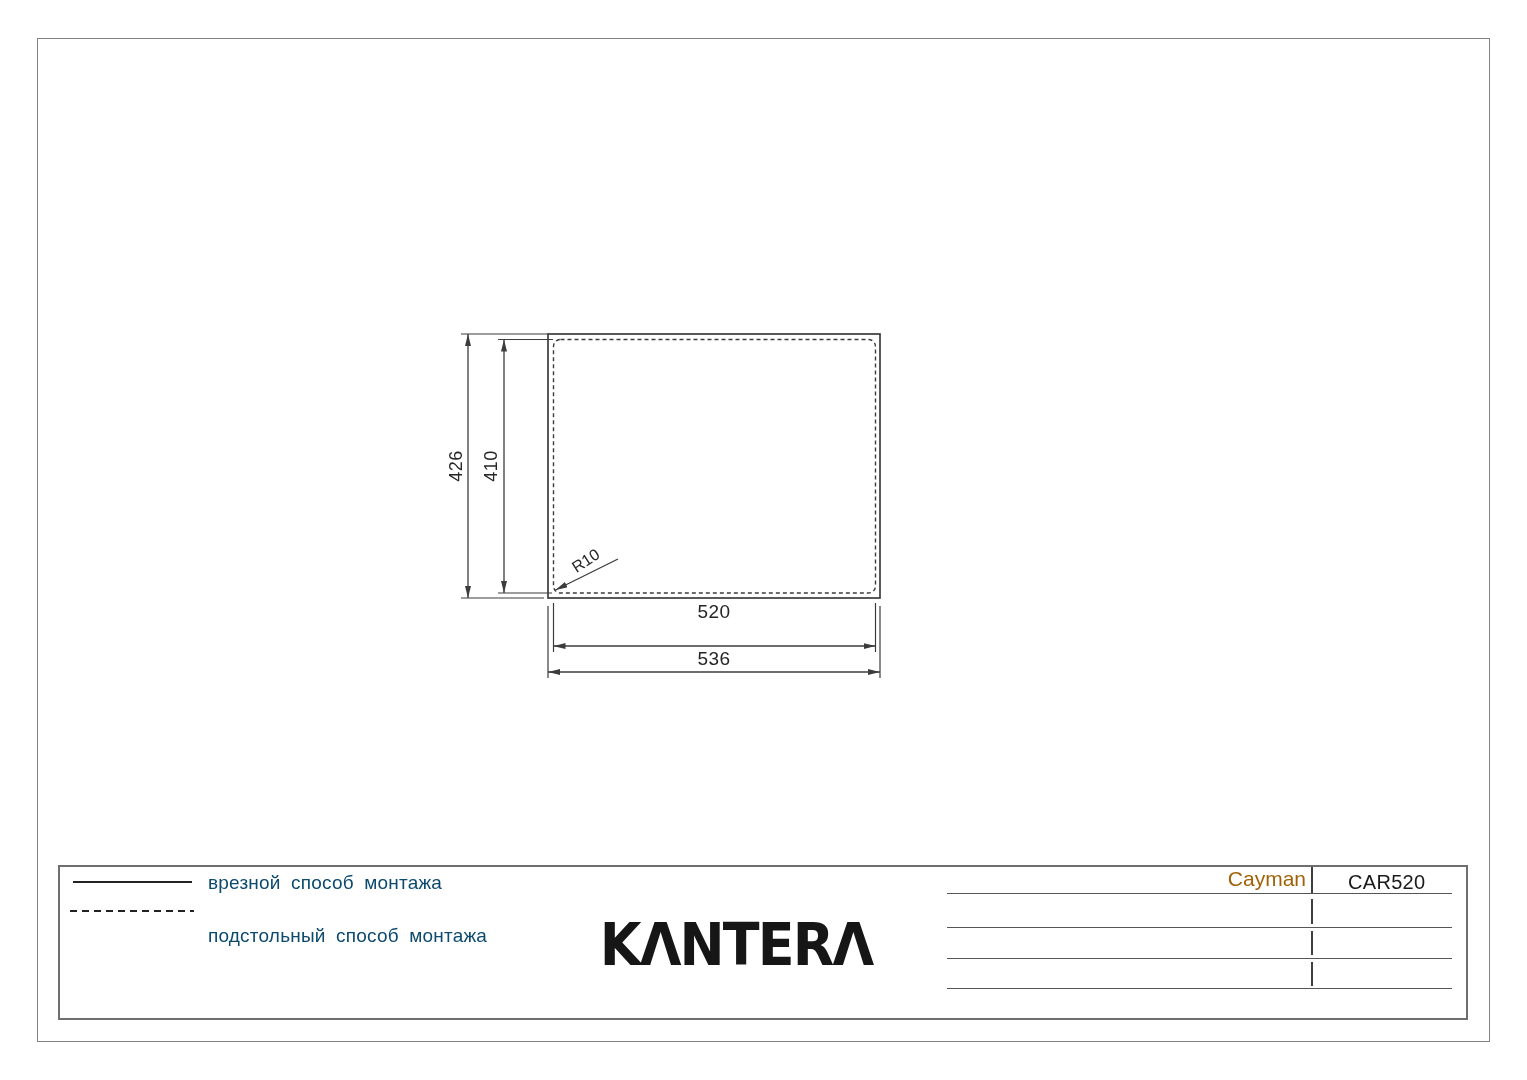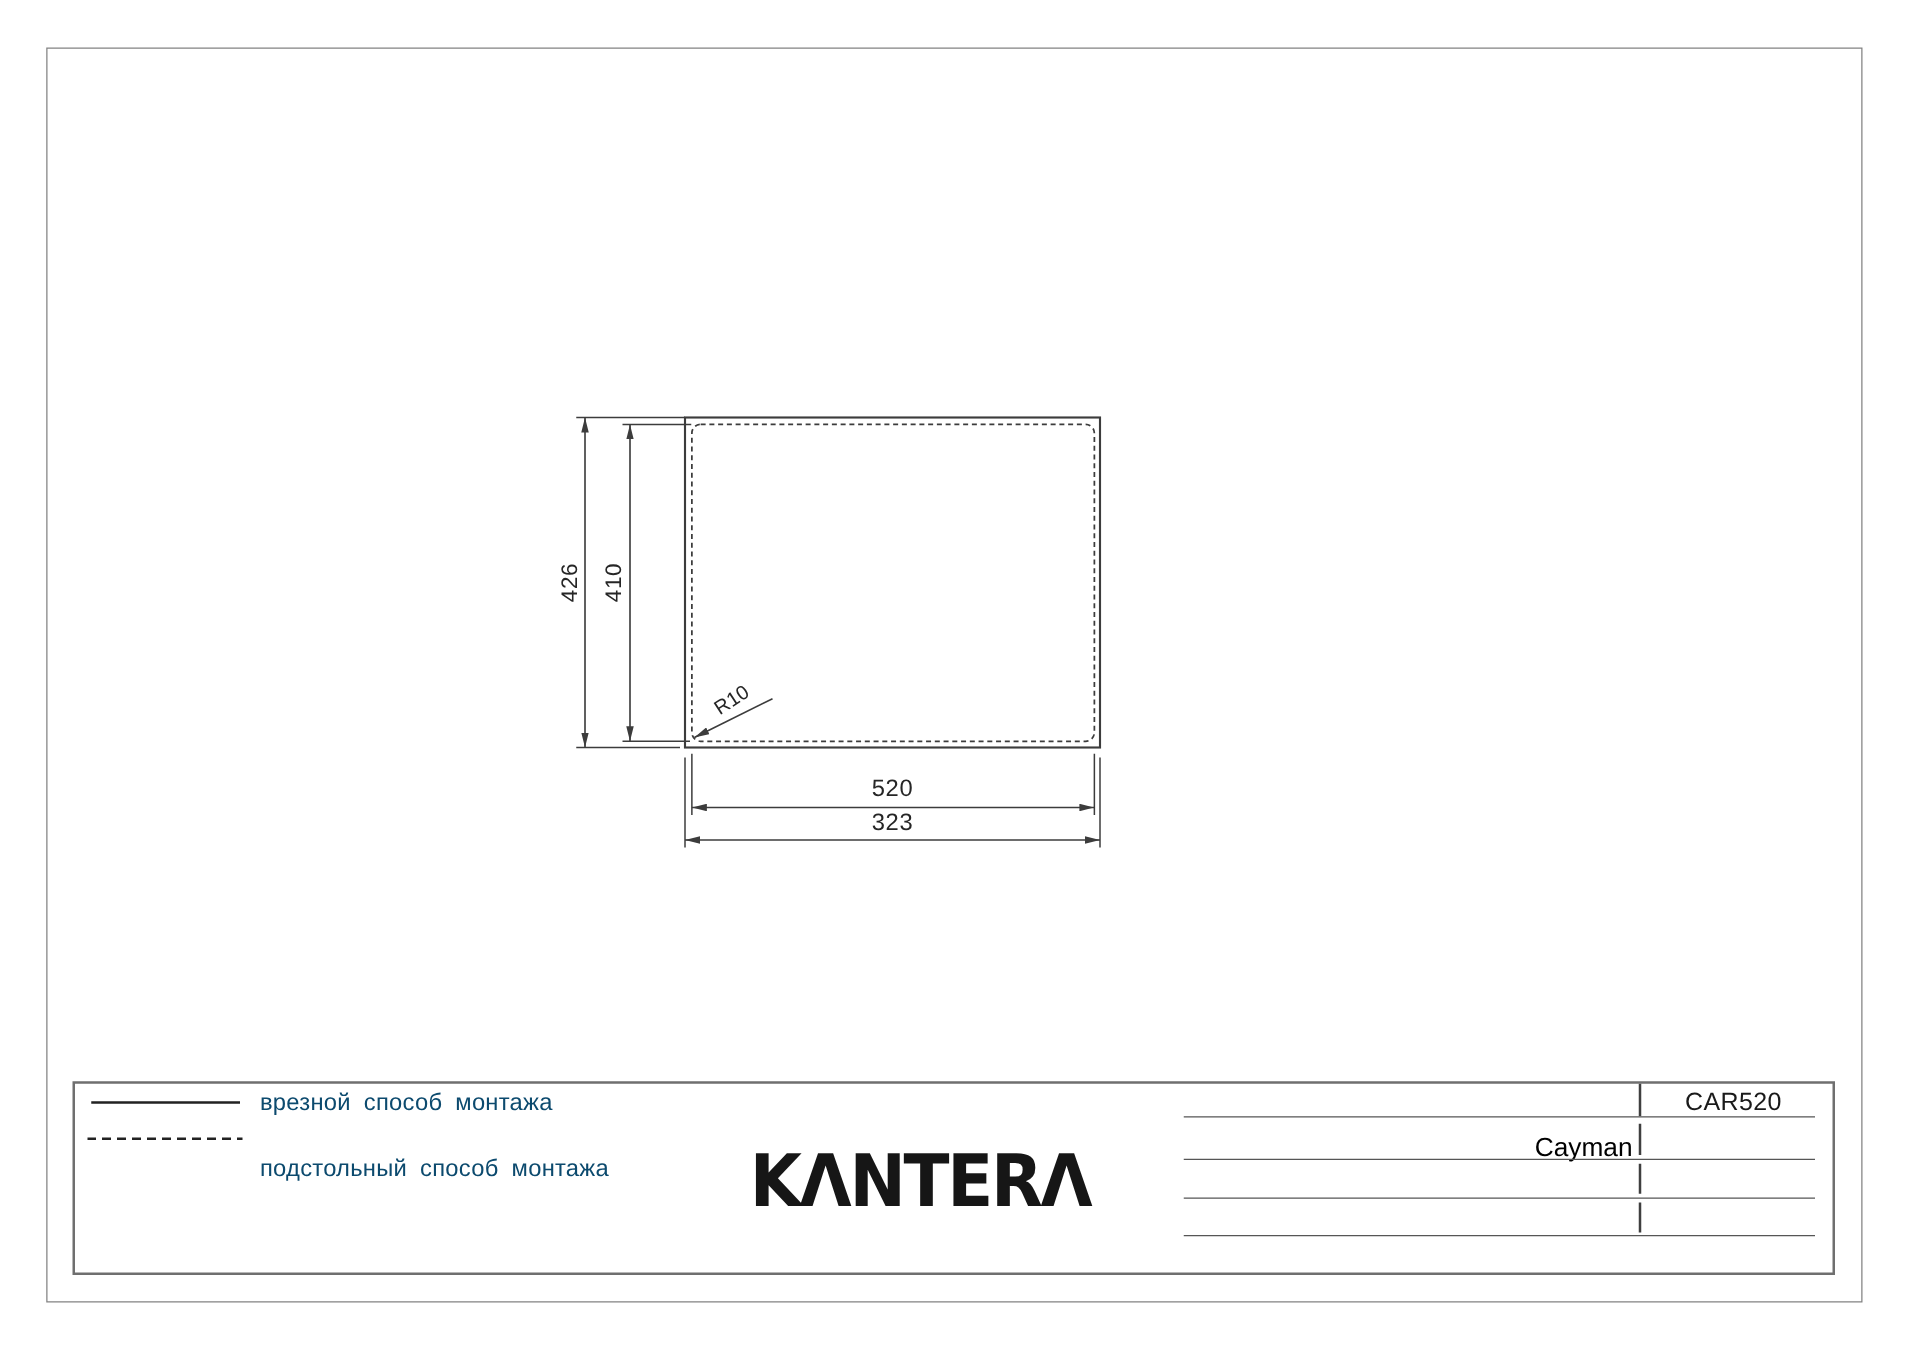--- a/index.html
+++ b/index.html
@@ -34,21 +34,21 @@
     word-spacing:5px;letter-spacing:0.2px;white-space:nowrap;
   }
   .legend-label.l1{top:872px;}
   .legend-label.l2{top:925px;}
   .brand-logo{
     position:absolute;left:736px;top:945px;transform:translate(-50%,-50%) scaleX(0.93);
     font-family:"DejaVu Sans", sans-serif;font-weight:bold;font-size:58px;
     letter-spacing:-2px;color:#161616;white-space:nowrap;
   }
   .series-name{
-    position:absolute;right:221px;top:867px;font-size:21px;color:#000000;white-space:nowrap;margin-top:40px;
+    position:absolute;right:221px;top:867px;font-size:21px;color:#a16207;white-space:nowrap;
   }
   .model-number{
     position:absolute;left:1348px;top:871px;font-size:20px;color:#1a1a1a;
     letter-spacing:0.3px;white-space:nowrap;
   }
   .title-rule{position:absolute;left:947px;width:505px;height:0;border-top:1.5px solid #565656;}
   .title-rule.r1{top:893px;}
   .title-rule.r2{top:927px;}
   .title-rule.r3{top:957.5px;}
   .title-rule.r4{top:987.5px;}
@@ -93,22 +93,22 @@
         <line x1="64" y1="19.5" x2="64" y2="273" marker-start="url(#arr)" marker-end="url(#arr)"></line>
         <line x1="113.5" y1="326" x2="435.5" y2="326" marker-start="url(#arr)" marker-end="url(#arr)"></line>
         <line x1="108" y1="352" x2="440" y2="352" marker-start="url(#arr)" marker-end="url(#arr)"></line>
         <line x1="178" y1="239" x2="115.5" y2="270" marker-end="url(#arr)"></line>
       </g>
     </g>
   </svg>
 
   <div class="dim-label vert" style="left:456px;top:466px">426</div>
   <div class="dim-label vert" style="left:491px;top:466px">410</div>
-  <div class="dim-label" style="left:714px;top:632px">520</div>
-  <div class="dim-label" style="left:714px;top:659px">323</div>
+  <div class="dim-label" style="left:714px;top:612px">520</div>
+  <div class="dim-label" style="left:714px;top:659px">536</div>
   <div class="dim-label radius" style="left:586px;top:561px">R10</div>
 
   <div class="footer-box"></div>
 
   <div class="legend-line-solid"></div>
   <div class="legend-label l1">врезной способ монтажа</div>
   <div class="legend-line-dashed"></div>
   <div class="legend-label l2">подстольный способ монтажа</div>
 
   <div class="brand-logo">KΛNTERΛ</div>

